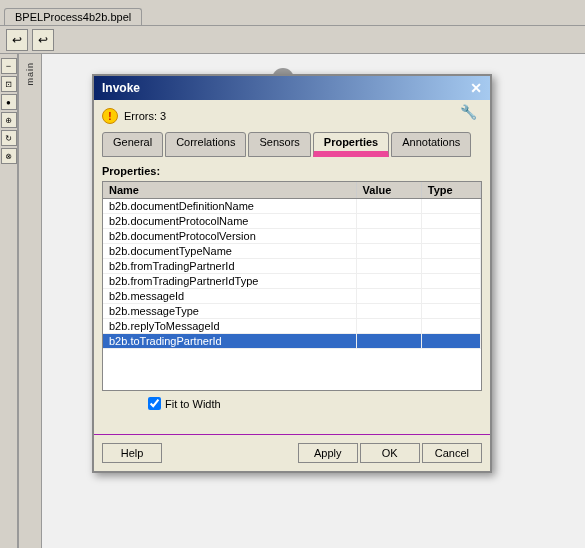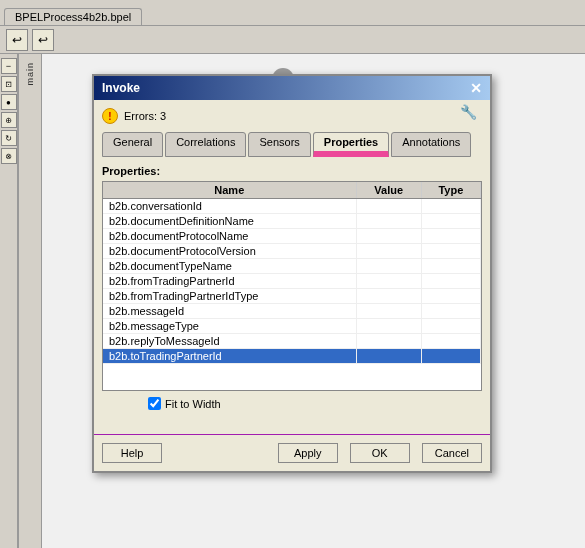--- a/index.html
+++ b/index.html
@@ -210,21 +210,21 @@
     .prop-table {
       width: 100%;
       border-collapse: collapse;
       font-size: 11px;
     }
     .prop-table thead th {
       background: #d4d0c8;
       border-bottom: 1px solid #888;
       border-right: 1px solid #ccc;
       padding: 2px 6px;
-      text-align: center;
+      text-align: left;
       font-weight: bold;
       position: sticky;
       top: 0;
     }
     .prop-table tbody td {
       padding: 1px 6px;
       border-bottom: 1px solid #eee;
       border-right: 1px solid #eee;
     }
     .prop-table tbody tr.selected {
@@ -258,21 +258,21 @@
     .dialog-footer {
       border-top: 1px solid #a21caf;
       padding: 8px;
       display: flex;
       justify-content: space-between;
       align-items: center;
       margin-top: 16px;
     }
     .footer-right {
       display: flex;
-      gap: 12px;
+      gap: 2px;
       justify-content: space-between;
     }
     .btn {
       min-width: 60px;
       padding: 3px 12px;
       background: #ece9d8;
       border: 1px solid #888;
       cursor: pointer;
       font-size: 11px;
     }
@@ -376,25 +376,20 @@
           <div class="prop-table-container">
             <table class="prop-table">
               <thead>
                 <tr>
                   <th>Name</th>
                   <th>Value</th>
                   <th>Type</th>
                 </tr>
               </thead>
               <tbody id="prop-table-body">
-              <tr>
-                    <td>b2b.conversationId</td>
-                    <td></td>
-                    <td></td>
-                  </tr>
                   <tr>
                     <td>b2b.documentDefinitionName</td>
                     <td></td>
                     <td></td>
                   </tr>
                   <tr>
                     <td>b2b.documentProtocolName</td>
                     <td></td>
                     <td></td>
                   </tr>

